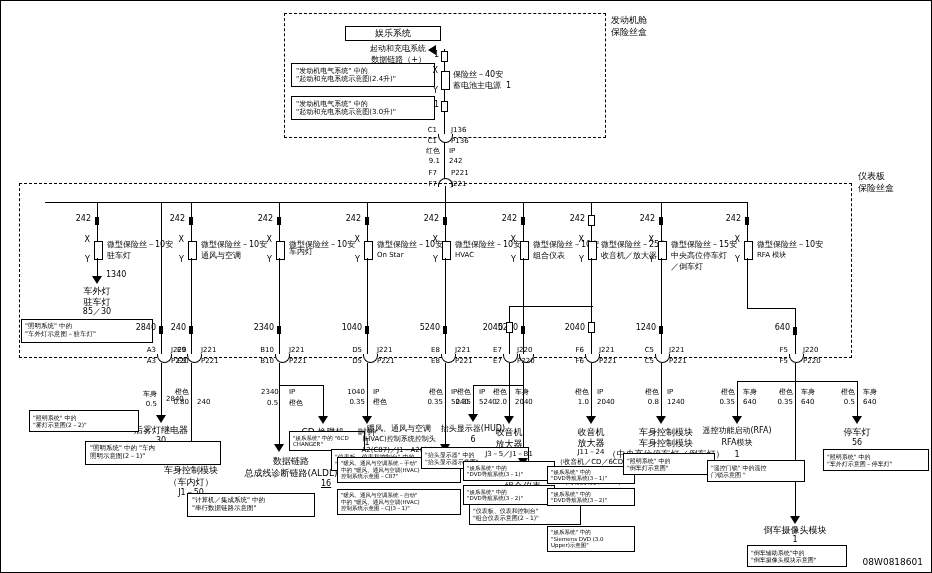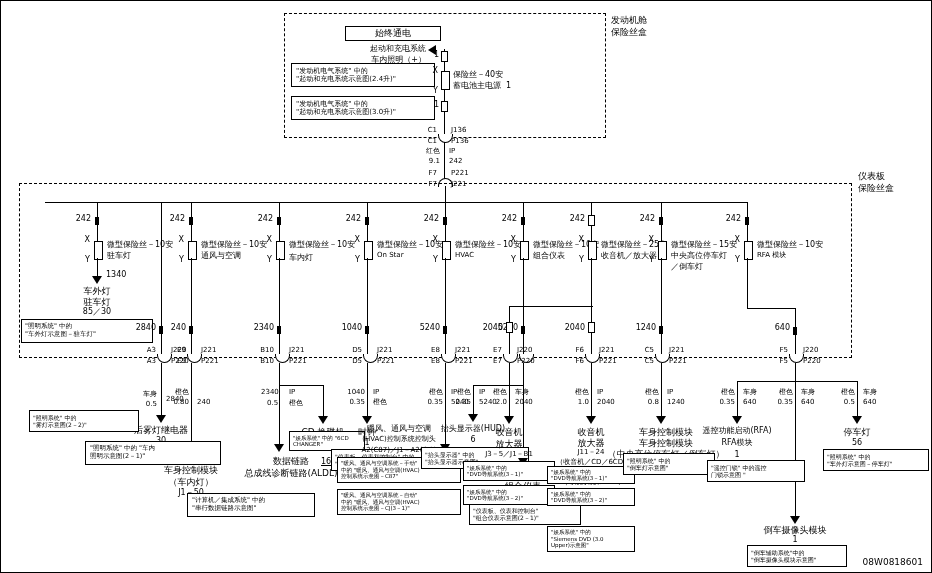--- a/index.html
+++ b/index.html
@@ -34,25 +34,25 @@
 <body>
 
 <div id="page">
 
 
   <div class="dash-box" style="left:283px;top:12px;width:322px;height:125px;"></div>
   <div class="t f9" style="left:610px;top:14px;">发动机舱</div>
   <div class="t f9" style="left:610px;top:26px;">保险丝盒</div>
 
   <div class="box" style="left:344px;top:25px;width:96px;height:15px;align-items:center;">
-    <div class="f9">始终通电</div>
+    <div class="f9">娱乐系统</div>
   </div>
 
   <div class="rt f8" style="left:425px;top:44px;">起动和充电系统</div>
-  <div class="rt f8" style="left:425px;top:55px;">车内照明（+）</div>
+  <div class="rt f8" style="left:425px;top:55px;">数据链路（+）</div>
   <div class="arrow-l" style="left:427px;top:44px;"></div>
 
   <div class="box" style="left:290px;top:62px;width:144px;height:24px;padding-left:4px;">
     <div class="f7">"发动机电气系统" 中的</div>
     <div class="f7">"起动和充电系统示意图(2.4升)"</div>
   </div>
   <div class="box" style="left:290px;top:95px;width:144px;height:24px;padding-left:4px;">
     <div class="f7">"发动机电气系统" 中的</div>
     <div class="f7">"起动和充电系统示意图(3.0升)"</div>
   </div>
@@ -148,21 +148,21 @@
   <div class="rt f7" style="left:185px;top:357px;">E9</div>
   <div class="t f7" style="left:200px;top:357px;">P221</div>
 
   <div class="vline" style="left:278px;top:201px;height:46px;"></div>
   <div class="term" style="left:276px;top:216px;"></div>
   <div class="rt f8" style="left:272px;top:214px;">242</div>
   <div class="fuse" style="left:275px;top:240px;"></div>
   <div class="rt f8" style="left:271px;top:235px;">X</div>
   <div class="rt f8" style="left:271px;top:255px;">Y</div>
   <div class="t f8" style="left:288px;top:240px;">微型保险丝－10安</div>
-  <div class="t f8" style="left:288px;top:253px;">车内灯</div>
+  <div class="t f8" style="left:288px;top:247px;">车内灯</div>
   <div class="vline" style="left:278px;top:257px;height:96px;"></div>
   <div class="term" style="left:276px;top:325px;"></div>
   <div class="rt f8" style="left:273px;top:323px;">2340</div>
   <div class="conn" style="left:274px;top:353px;"></div>
   <div class="rt f7" style="left:273px;top:346px;">B10</div>
   <div class="t f7" style="left:288px;top:346px;">J221</div>
   <div class="rt f7" style="left:273px;top:357px;">B10</div>
   <div class="t f7" style="left:288px;top:357px;">P221</div>
 
   <div class="vline" style="left:366px;top:201px;height:46px;"></div>
@@ -304,21 +304,21 @@
   <div class="arrow-d" style="left:317px;top:415px;"></div>
   <div class="c f9" style="left:322px;top:426px;">CD 换碟机</div>
   <div class="c f8" style="left:322px;top:438px;">6</div>
   <div class="box" style="left:288px;top:430px;width:76px;height:20px;padding-left:3px;">
     <div class="f55">"娱乐系统" 中的 "6CD</div>
     <div class="f55">CHANGER"</div>
   </div>
   <div class="arrow-d" style="left:273px;top:443px;"></div>
   <div class="c f9" style="left:290px;top:455px;">数据链路</div>
   <div class="c f9" style="left:290px;top:467px;">总成线诊断链路(ALDL)</div>
-  <div class="t f8" style="left:320px;top:457px;text-decoration:underline;">16</div>
+  <div class="t f8" style="left:320px;top:479px;text-decoration:underline;">16</div>
   <div class="box" style="left:186px;top:492px;width:128px;height:24px;padding-left:4px;">
     <div class="f65">"计算机／集成系统" 中的</div>
     <div class="f65">"串行数据链路示意图"</div>
   </div>
 
   <div class="vline" style="left:366px;top:362px;height:56px;"></div>
   <div class="rt f7" style="left:364px;top:388px;">1040</div>
   <div class="rt f7" style="left:364px;top:398px;">0.35</div>
   <div class="t f7" style="left:372px;top:388px;">IP</div>
   <div class="t f7" style="left:372px;top:398px;">橙色</div>

